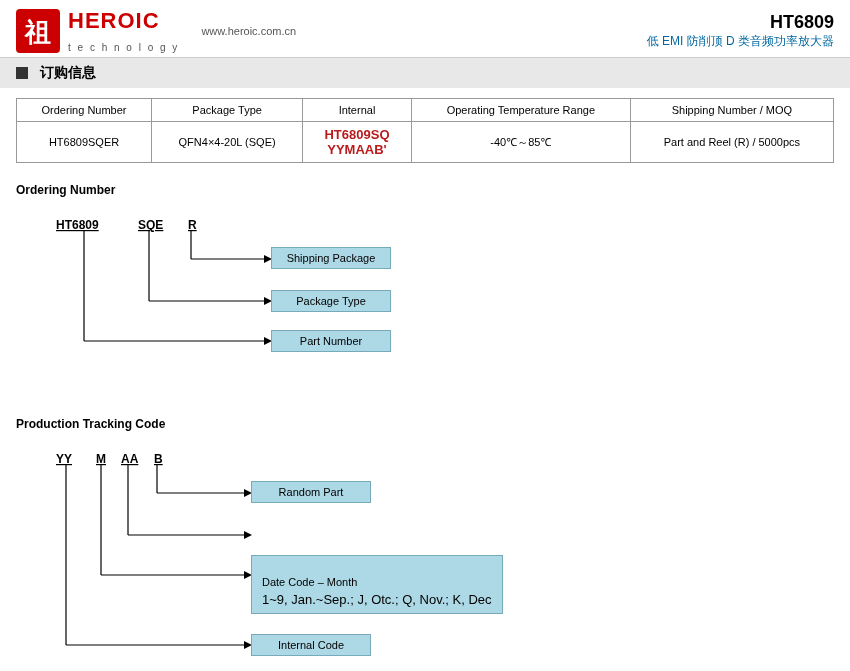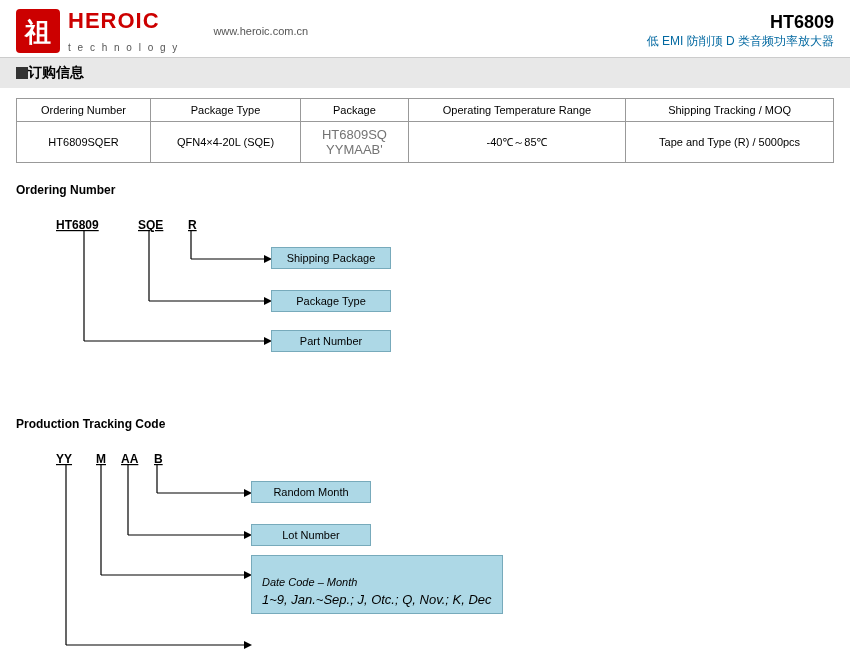--- a/index.html
+++ b/index.html
@@ -37,42 +37,42 @@
     }
     .company-name-sub {
       font-size: 10px;
       color: #555;
       letter-spacing: 2px;
       margin-top: 8px;
     }
     .header-website {
       font-size: 11px;
       color: #555;
-      margin-left: 26px;
+      margin-left: 14px;
     }
     .header-right {
       text-align: right;
     }
     .part-number {
       font-size: 18px;
       font-weight: bold;
       color: #000;
     }
     .part-desc {
       font-size: 12px;
       color: #0369a1;
     }
 
     
     .section-title-bar {
       background: #e8e8e8;
       padding: 6px 16px;
       display: flex;
       align-items: center;
-      gap: 0;
+      gap: 12px;
       margin: 0;
     }
     .section-title-bar .square-bullet {
       width: 12px;
       height: 12px;
       background: #333;
       display: inline-block;
       flex-shrink: 0;
     }
     .section-title-text {
@@ -91,23 +91,23 @@
     .order-table th, .order-table td {
       border: 1px solid #999;
       padding: 5px 8px;
       text-align: center;
     }
     .order-table th {
       background: #fff;
       font-weight: normal;
     }
     .order-table td.marking-cell {
-      color: #737373;
+      color: #b91c1c;
       font-size: 13px;
-      font-weight: normal;
+      font-weight: bold;
     }
 
     
     .diagram-section {
       padding: 10px 16px 0 16px;
     }
     .diagram-title {
       font-size: 12px;
       font-weight: bold;
       margin-bottom: 14px;
@@ -159,35 +159,35 @@
 <div class="section-title-bar">
   <span class="square-bullet"></span>
   <span class="section-title-text">订购信息</span>
 </div>
 
 <table class="order-table">
   <thead>
     <tr>
       <th>Ordering Number</th>
       <th>Package Type</th>
-      <th>Package</th>
+      <th>Internal</th>
       <th>Operating Temperature Range</th>
-      <th>Shipping Tracking / MOQ</th>
+      <th>Shipping Number / MOQ</th>
     </tr>
   </thead>
   <tbody>
     <tr>
       <td>HT6809SQER</td>
       <td>QFN4×4-20L (SQE)</td>
       <td class="marking-cell">
         <span>HT6809SQ</span><br>
         <span>YYMAAB'</span>
       </td>
       <td>-40℃～85℃</td>
-      <td>Tape and Type (R) / 5000pcs</td>
+      <td>Part and Reel (R) / 5000pcs</td>
     </tr>
   </tbody>
 </table>
 
 <div class="diagram-section">
   <div class="diagram-title">Ordering Number</div>
 
   <div style="position: relative; height: 165px; margin-left: 20px;">
     <svg width="520" height="165">
 
@@ -246,24 +246,24 @@
       <line x1="65" y1="130" x2="210" y2="130" stroke="#000" stroke-width="1.2"></line>
       <polygon points="208,126 216,130 208,134" fill="#000"></polygon>
 
       <line x1="30" y1="20" x2="30" y2="200" stroke="#000" stroke-width="1.2"></line>
       <line x1="30" y1="200" x2="210" y2="200" stroke="#000" stroke-width="1.2"></line>
       <polygon points="208,196 216,200 208,204" fill="#000"></polygon>
     </svg>
 
     
     <div style="position:absolute; top:36px; left:215px;">
-      <div class="blue-box">Random Month</div>
-    </div>
-    <div style="position:absolute; top:79px; left:215px;">
-      <div class="blue-box">Lot Number</div>
-    </div>
-    <div style="position:absolute; top:110px; left:215px; min-width:200px;font-style:italic;">
+      <div class="blue-box">Random Part</div>
+    </div>
+    <div style="position:absolute; top:110px; left:215px; min-width:200px;">
       <div class="blue-box" style="min-width:200px; text-align:left; white-space:pre-line; line-height:1.4;">
         <span>Date Code – Month<br><span style="font-size:13px;">1~9, Jan.~Sep.; J, Otc.; Q, Nov.; K, Dec</span></span>
       </div>
     </div>
+    <div style="position:absolute; top:189px; left:215px;">
+      <div class="blue-box">Internal Code</div>
+    </div>
   </div>
 </div>
 
 </body></html>

